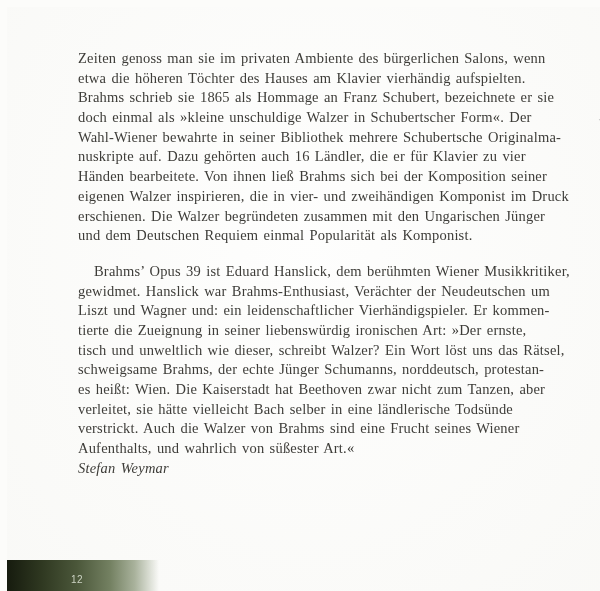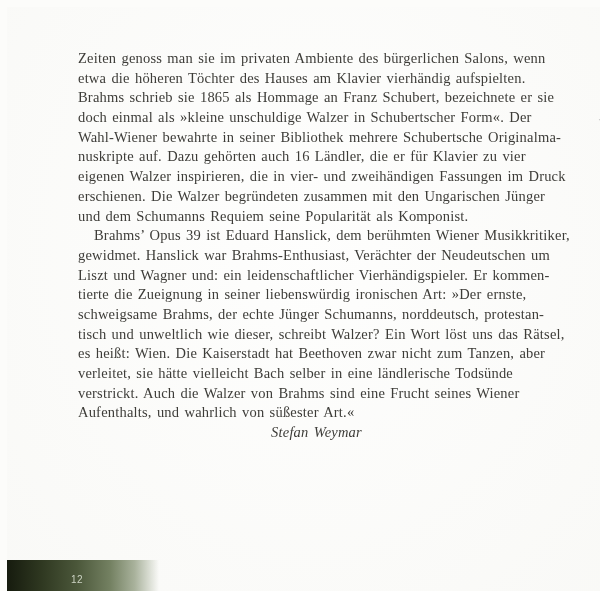--- a/index.html
+++ b/index.html
@@ -34,24 +34,25 @@
     color: var(--text);
     letter-spacing: 0.2px;
     word-spacing: 1.4px;
   }
   .line {
     white-space: nowrap;
     height: 19.7px;
   }
   .line.indent {
     text-indent: 16px;
+    margin-top: 16px;
   }
   .signature {
     font-style: italic;
-    text-align: center;
+    text-align: left;
     padding-right: 2px;
     height: 19.7px;
     white-space: nowrap;
   }
   .footer-bar {
     position: absolute;
     left: 0;
     top: 553px;
     width: 152px;
     height: 54px;
@@ -89,29 +90,30 @@
 
 <div class="scan-page">
 
   <div class="text-block">
     <div class="line">Zeiten genoss man sie im privaten Ambiente des bürgerlichen Salons, wenn</div>
     <div class="line">etwa die höheren Töchter des Hauses am Klavier vierhändig aufspielten.</div>
     <div class="line">Brahms schrieb sie 1865 als Hommage an Franz Schubert, bezeichnete er sie</div>
     <div class="line">doch einmal als »kleine unschuldige Walzer in Schubertscher Form«. Der</div>
     <div class="line">Wahl-Wiener bewahrte in seiner Bibliothek mehrere Schubertsche Originalma-</div>
     <div class="line">nuskripte auf. Dazu gehörten auch 16 Ländler, die er für Klavier zu vier</div>
-    <div class="line">eigenen Walzer inspirieren, die in vier- und zweihändigen Fassungen im Druck</div>
+    <div class="line">Händen bearbeitete. Von ihnen ließ Brahms sich bei der Komposition seiner</div>
+    <div class="line">eigenen Walzer inspirieren, die in vier- und zweihändigen Komponist im Druck</div>
     <div class="line">erschienen. Die Walzer begründeten zusammen mit den Ungarischen Jünger</div>
-    <div class="line">und dem Schumanns Requiem seine Popularität als Komponist.</div>
+    <div class="line">und dem Deutschen Requiem einmal Popularität als Komponist.</div>
     <div class="line indent">Brahms’ Opus 39 ist Eduard Hanslick, dem berühmten Wiener Musikkritiker,</div>
     <div class="line">gewidmet. Hanslick war Brahms-Enthusiast, Verächter der Neudeutschen um</div>
     <div class="line">Liszt und Wagner und: ein leidenschaftlicher Vierhändigspieler. Er kommen-</div>
     <div class="line">tierte die Zueignung in seiner liebenswürdig ironischen Art: »Der ernste,</div>
+    <div class="line">tisch und unweltlich wie dieser, schreibt Walzer? Ein Wort löst uns das Rätsel,</div>
     <div class="line">schweigsame Brahms, der echte Jünger Schumanns, norddeutsch, protestan-</div>
-    <div class="line">tisch und unweltlich wie dieser, schreibt Walzer? Ein Wort löst uns das Rätsel,</div>
     <div class="line">es heißt: Wien. Die Kaiserstadt hat Beethoven zwar nicht zum Tanzen, aber</div>
     <div class="line">verleitet, sie hätte vielleicht Bach selber in eine ländlerische Todsünde</div>
     <div class="line">verstrickt. Auch die Walzer von Brahms sind eine Frucht seines Wiener</div>
     <div class="line">Aufenthalts, und wahrlich von süßester Art.«</div>
     <div class="signature">Stefan Weymar</div>
   </div>
 
   <div class="scan-artifact">·</div>
 
   <div class="footer-bar">

